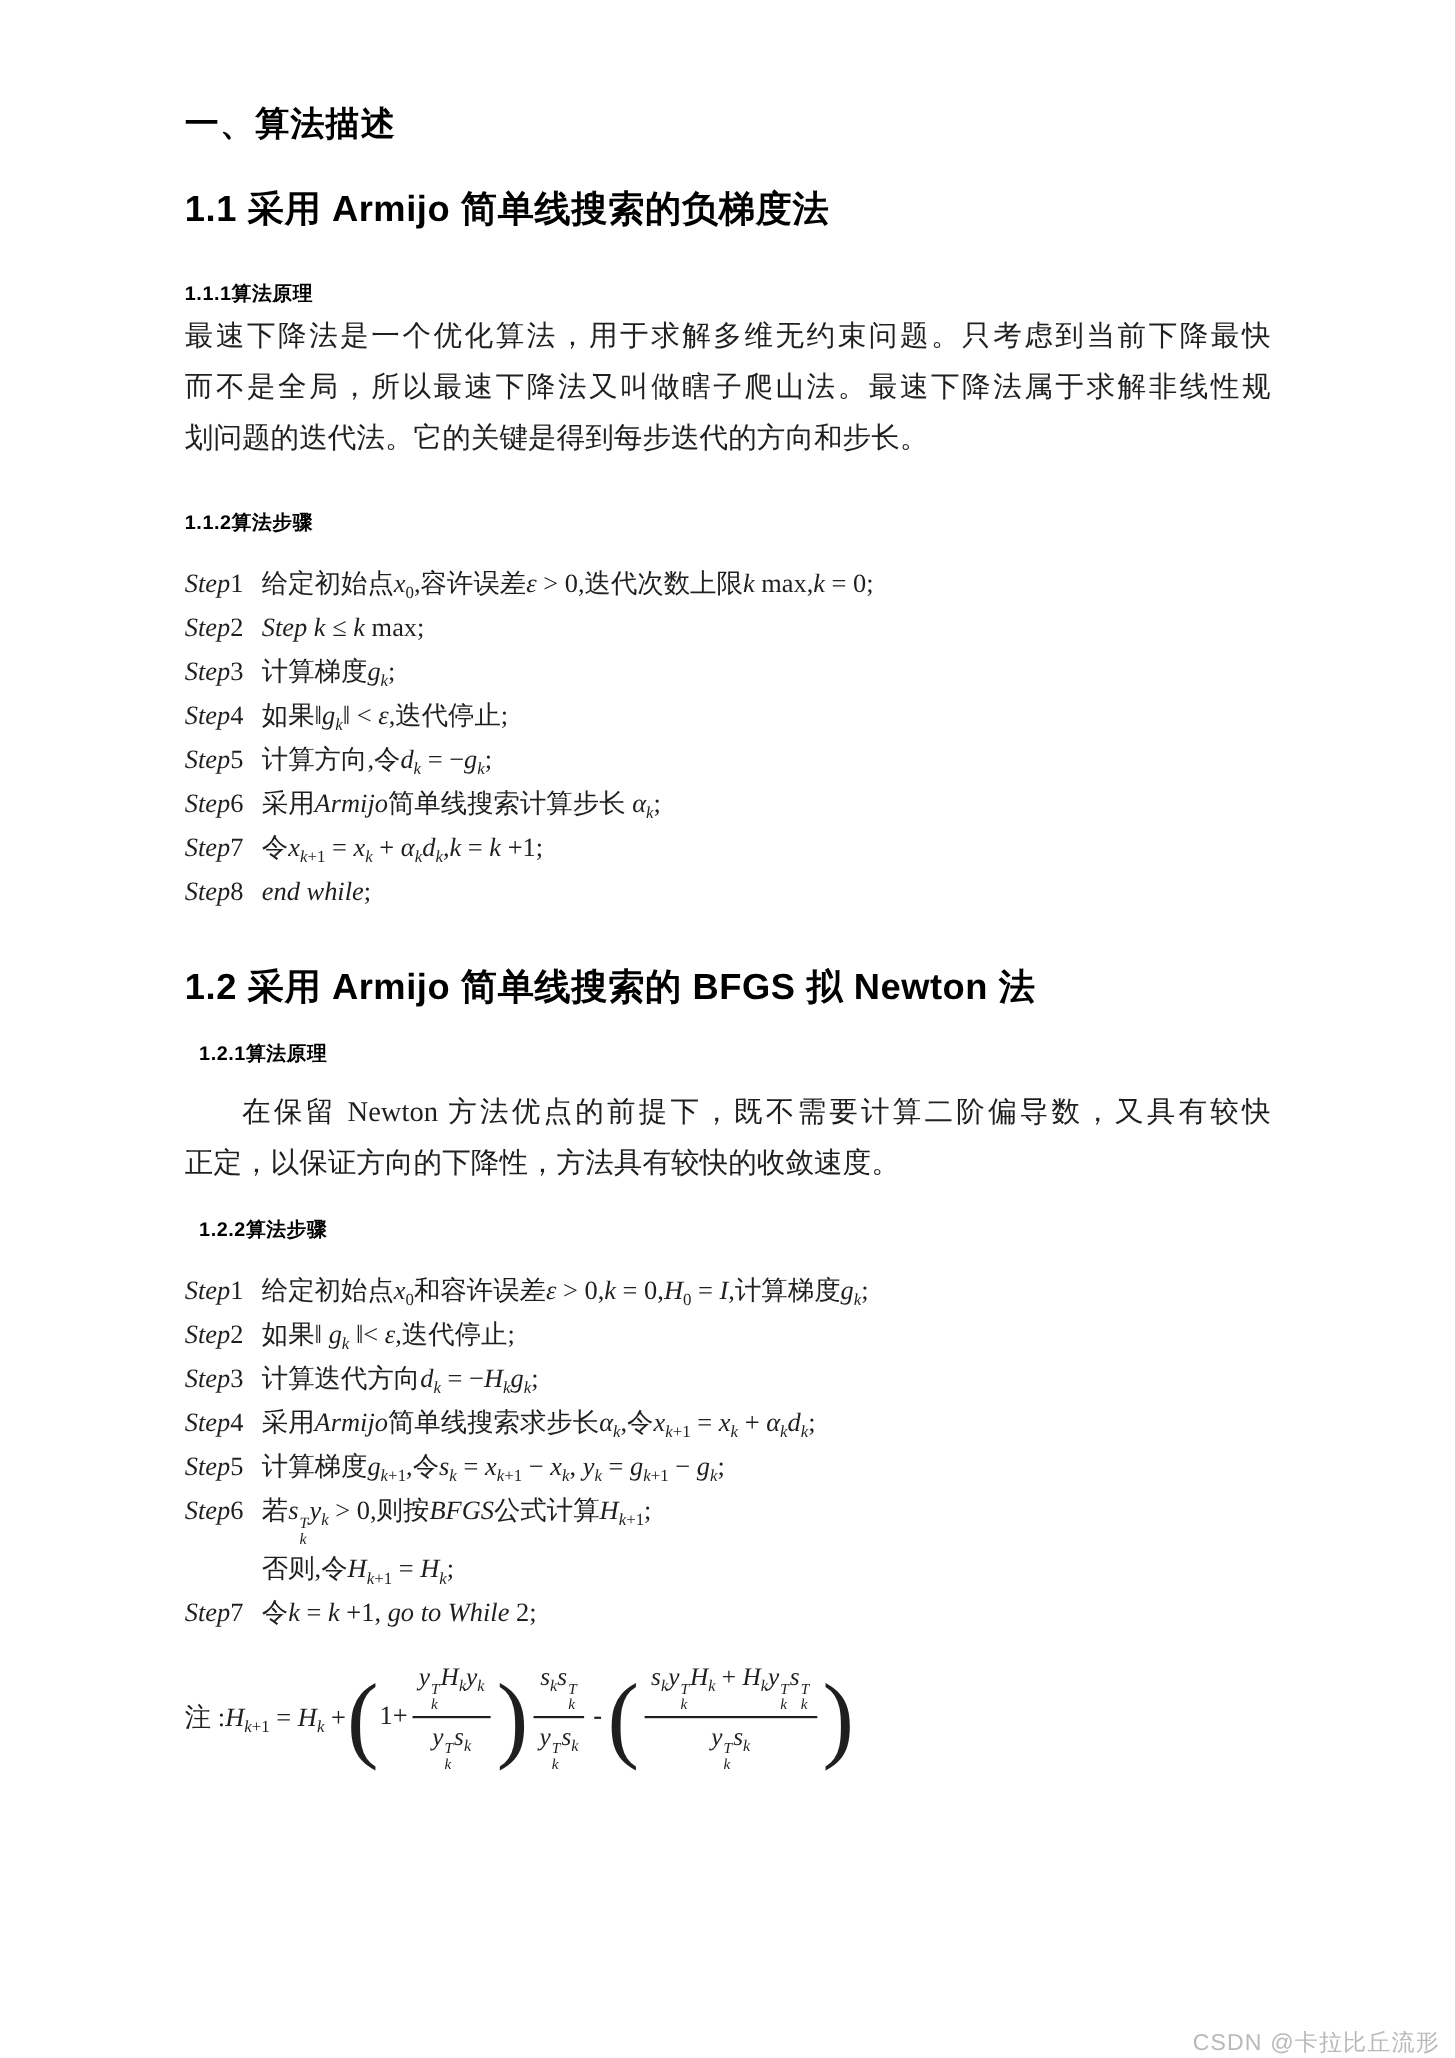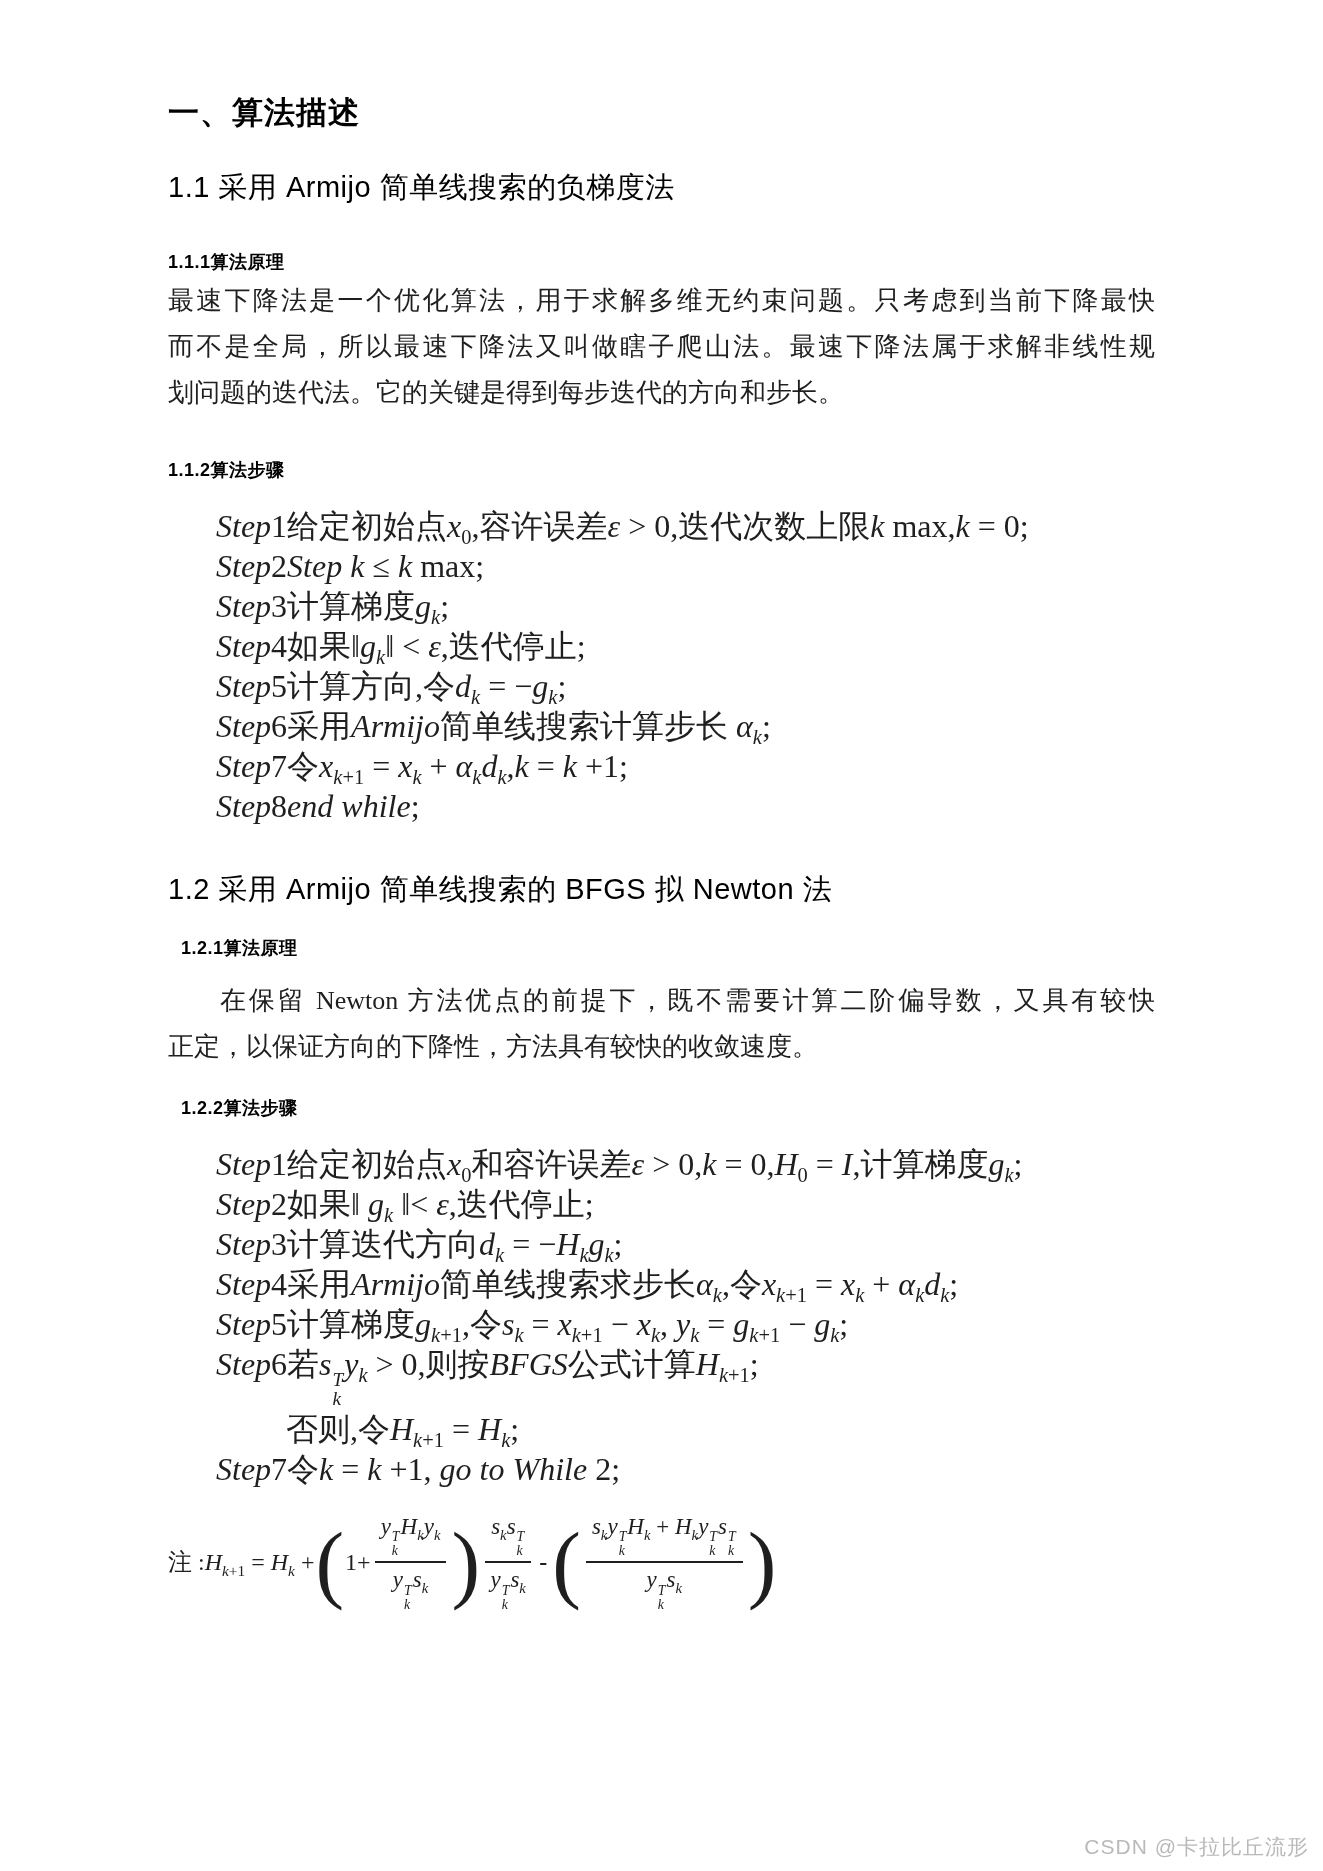--- a/index.html
+++ b/index.html
@@ -6,54 +6,54 @@
   body{
     width:1323px;height:1871px;position:relative;overflow:hidden;
     font-family:"Liberation Serif","DejaVu Serif",serif;
     color:#1f1f1f;
     -webkit-font-smoothing:antialiased;
   }
   .page{padding:92px 168px 0 168px;}
 
   h1{font-family:"Liberation Sans","DejaVu Sans",sans-serif;font-weight:700;
      font-size:31px;color:#000;margin:0 0 0 0;letter-spacing:1px;}
-  h2{font-family:"Liberation Sans","DejaVu Sans",sans-serif;font-weight:400;
-     font-size:29px;color:#000;margin:34px 0 0 0;letter-spacing:0.5px;}
+  h2{font-family:"Liberation Sans","DejaVu Sans",sans-serif;font-weight:700;
+     font-size:33px;color:#000;margin:34px 0 0 0;letter-spacing:0.5px;}
   h3{font-family:"Liberation Sans","DejaVu Sans",sans-serif;font-weight:700;
      font-size:18px;color:#000;margin:42px 0 0 0;letter-spacing:0.5px;}
   h3.tight{margin-top:26px;margin-left:13px;}
 
   .para{margin-top:4px;}
   .line{font-size:26px;line-height:46px;text-align:justify;text-align-last:justify;}
   .line.last{text-align-last:auto;}
   .line.indent{text-indent:2em;}
 
   .steps{margin-top:24px;}
-  .step-row{display:flex;font-size:32px;line-height:40px;margin-left:48px;}
+  .step-row{display:flex;font-size:24px;line-height:40px;}
   .step-label{flex:0 0 70px;}
   .step-body{flex:1;}
 
   i{font-style:italic;}
   sub{font-size:64%;line-height:0;}
   
   .ss{display:inline-flex;flex-direction:column;align-items:flex-start;
       font-size:60%;line-height:1.02;vertical-align:-0.55em;margin:0 1px 0 1px;}
   .ss span{display:block;}
 
   .formula{display:flex;align-items:center;margin-top:24px;font-size:24px;}
   .formula .piece{white-space:pre;}
   .bp{font-size:86px;font-weight:400;line-height:0;transform:scaleY(1.02);
       font-family:"Liberation Serif",serif;margin:0 1px;}
   .frac{display:inline-flex;flex-direction:column;align-items:center;
         vertical-align:middle;margin:0 4px;font-size:23px;line-height:1.25;}
   .frac .num{padding:0 6px 3px 6px;border-bottom:2px solid #1f1f1f;text-align:center;}
   .frac .den{padding-top:3px;text-align:center;}
   .minus{margin:0 4px;font-weight:700;}
 
-  .watermark{position:absolute;right:14px;bottom:10px;
+  .watermark{position:absolute;right:14px;bottom:0;
     font-family:"Liberation Sans","DejaVu Sans",sans-serif;
     font-size:21px;color:#b9b9b9;letter-spacing:1px;}
 </style>
 </head>
 <body>
 
 <div class="page">
 
   <h1>一、算法描述</h1>
 

